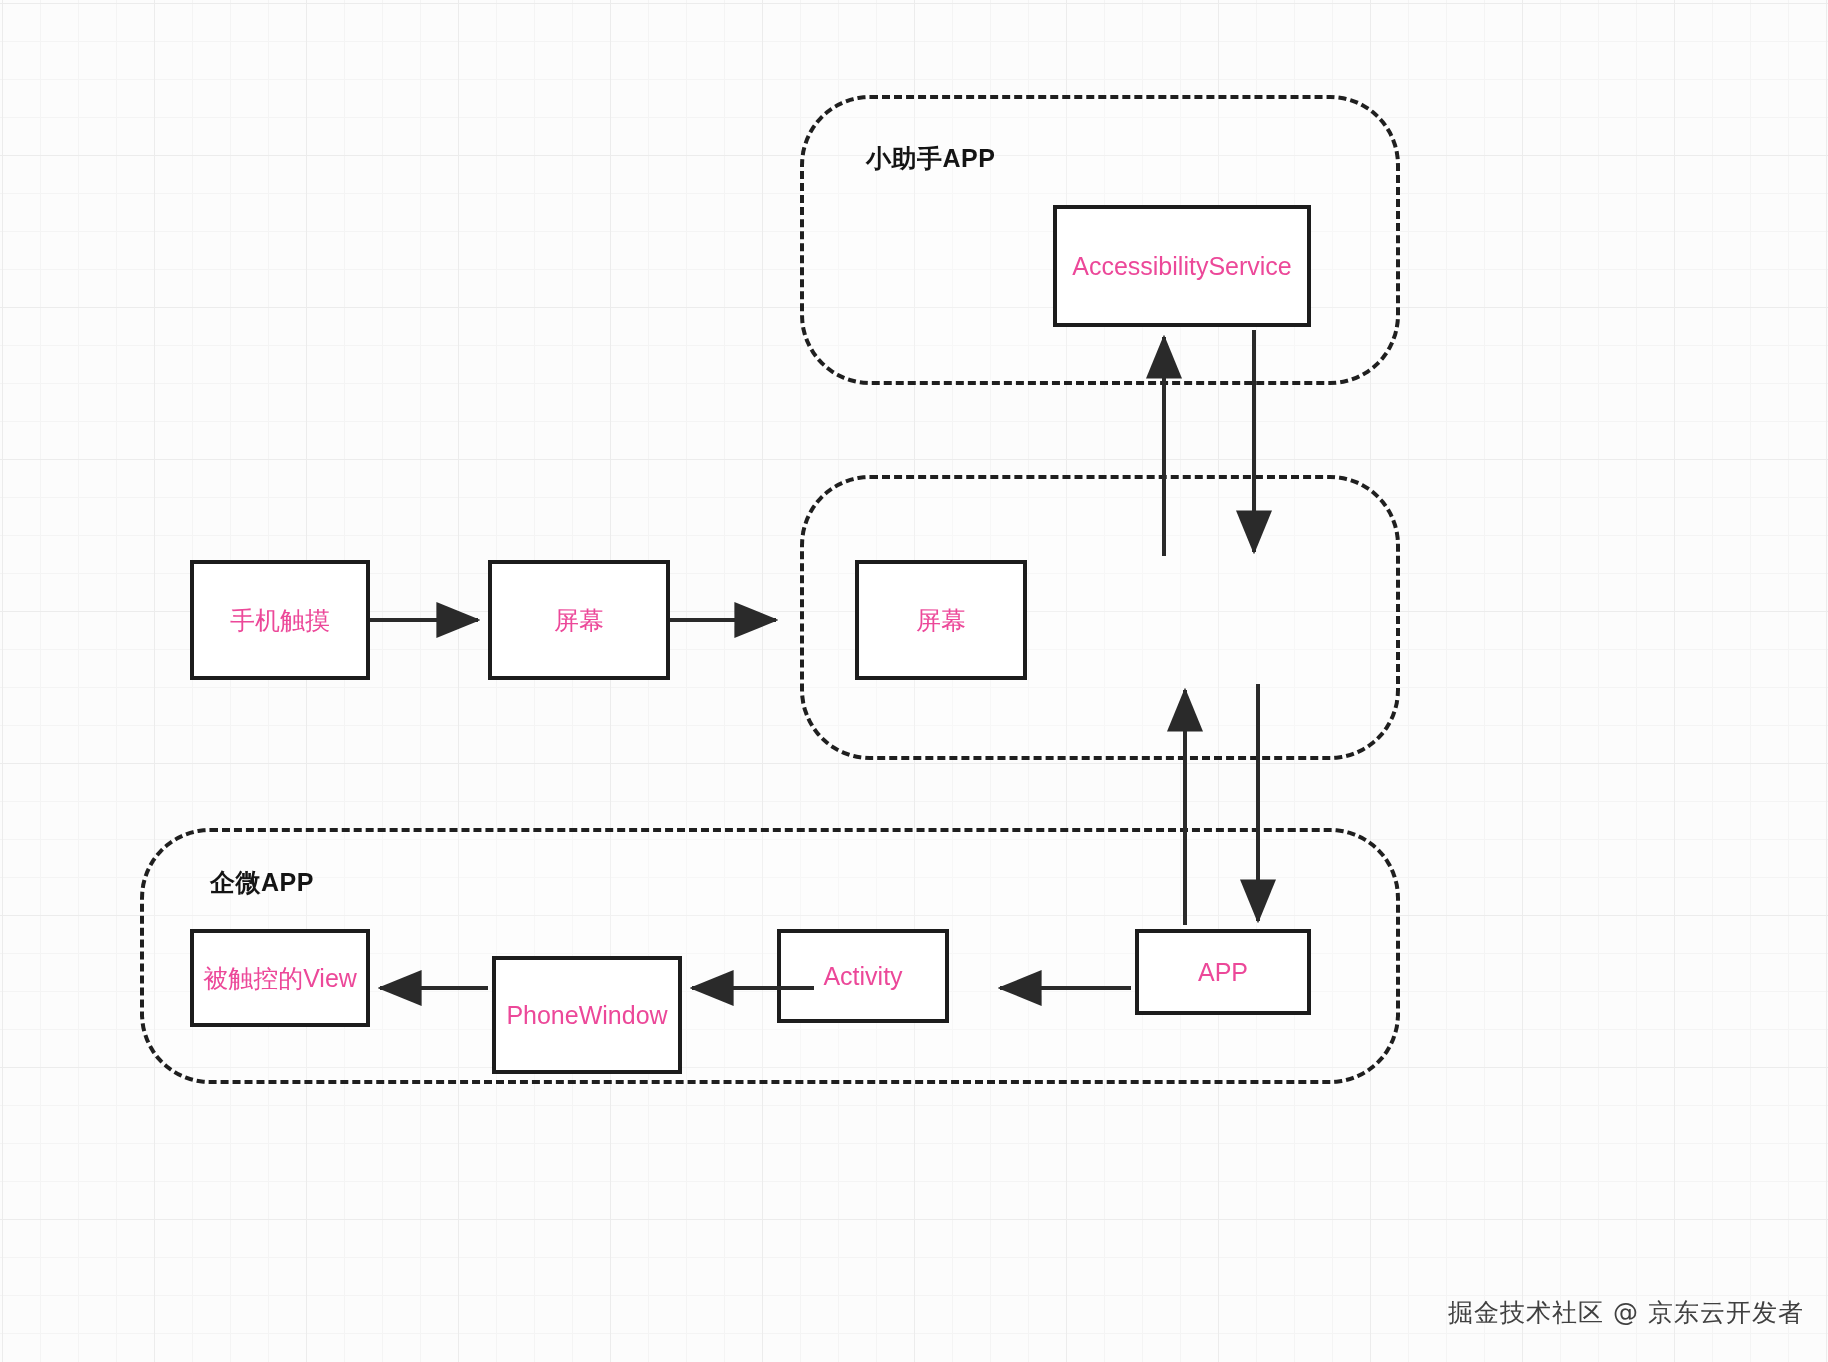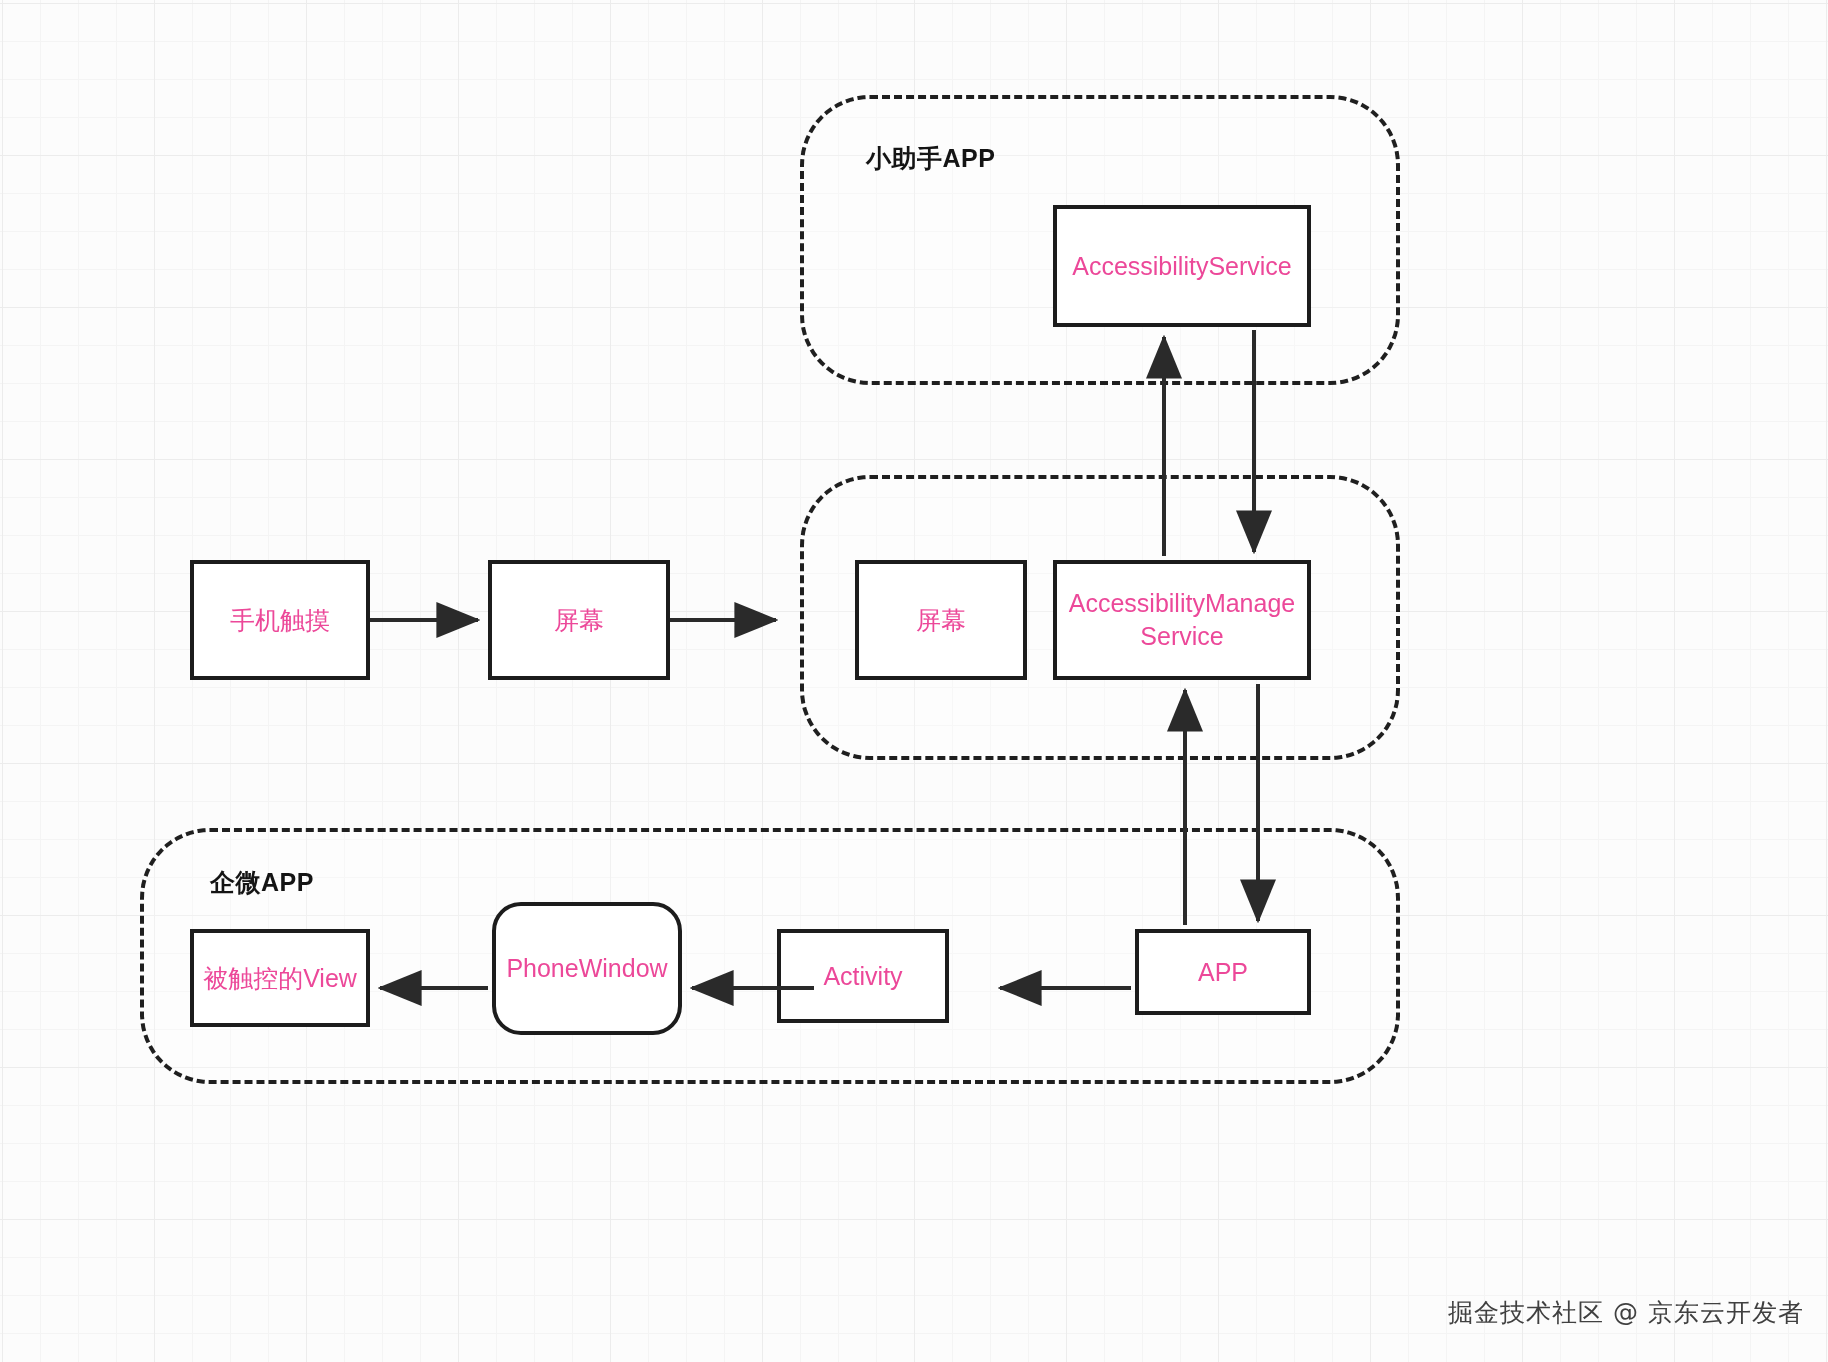--- a/index.html
+++ b/index.html
@@ -101,30 +101,26 @@
   </div>
 
   <div class="node" style="left:855px; top:560px; width:172px; height:120px;">
     <span>屏幕</span>
   </div>
 
   <div class="node" style="left:1053px; top:205px; width:258px; height:122px;">
     <span>AccessibilityService</span>
   </div>
 
-  <div class="node" style="left:1053px; top:560px; width:258px; height:120px; flex-direction:column;">
-    <span>AccessibilityManage</span>
-    <span>Service</span>
-  </div>
 
   <div class="node" style="left:190px; top:929px; width:180px; height:98px;">
     <span>被触控的View</span>
   </div>
 
-  <div class="node" style="left:492px; top:902px; width:190px; height:133px;border-radius:29px;">
+  <div class="node" style="left:492px; top:956px; width:190px; height:118px;">
     <span>PhoneWindow</span>
   </div>
 
   <div class="node" style="left:777px; top:929px; width:172px; height:94px;text-align:right;">
     <span>Activity</span>
   </div>
 
   <div class="node" style="left:1135px; top:929px; width:176px; height:86px;">
     <span>APP</span>
   </div>

